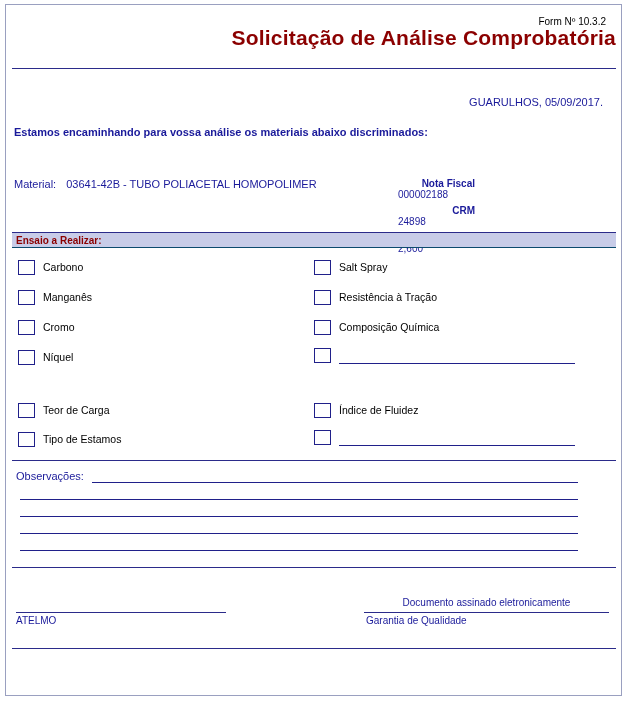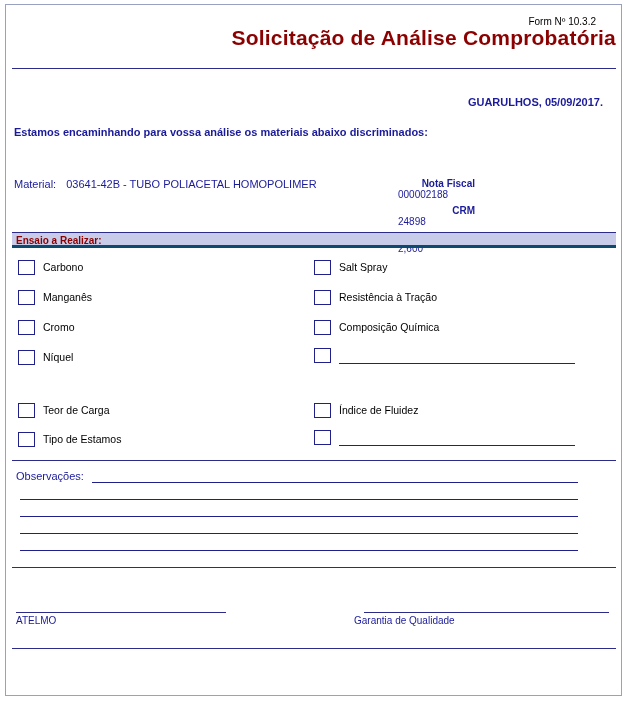--- a/index.html
+++ b/index.html
@@ -32,21 +32,21 @@
   
   .header {
     position: absolute;
     left: 6px;
     top: 5px;
     width: 604px;
     height: 54px;
   }
   .form-no {
     position: absolute;
-    right: 20px;
+    right: 10px;
     top: 6px;
     font-size: 10px;
     color: #000;
     white-space: nowrap;
   }
   .title {
     position: absolute;
     left: 0;
     top: 16px;
     width: 604px;
@@ -64,21 +64,21 @@
     height: 0;
     border-top: 1px solid #2b2b8a;
   }
 
   
   .citydate {
     position: absolute;
     right: 18px;
     top: 91px;
     font-size: 11px;
-    font-weight: bold;
+    font-weight: normal;
     color: #1a1a9a;
   }
 
   .intro {
     position: absolute;
     left: 8px;
     top: 121px;
     font-size: 11px;
     font-weight: bold;
     color: #1a1a9a;
@@ -122,21 +122,21 @@
 
   
   .section-bar {
     position: absolute;
     left: 6px;
     top: 227px;
     width: 604px;
     height: 16px;
     background: #c8cce8;
     border-top: 1px solid #2b2b8a;
-    border-bottom: 3px solid #0c4a6e;
+    border-bottom: 1px solid #0c4a6e;
     box-sizing: border-box;
   }
   .section-bar span {
     position: absolute;
     left: 4px;
     top: 2px;
     font-size: 10px;
     font-weight: bold;
     color: #8b0000;
   }
@@ -329,23 +329,24 @@
 
     <div class="obs-label">Observações:</div>
     <div class="obs-line" style="left:86px; top:477px; width:486px;"></div>
     <div class="obs-line" style="left:14px; top:494px; width:558px;"></div>
     <div class="obs-line" style="left:14px; top:511px; width:558px;"></div>
     <div class="obs-line" style="left:14px; top:528px; width:558px;"></div>
     <div class="obs-line" style="left:14px; top:545px; width:558px;"></div>
 
     <div class="hr-sig-top"></div>
 
+    <div class="doc-elet">Documento assinado eletronicamente</div>
 
     <div class="sig-line" style="left:10px; top:607px; width:210px;"></div>
     <div class="sig-name" style="left:10px; top:610px; width:210px;">ATELMO</div>
 
     <div class="sig-line" style="left:358px; top:607px; width:245px;"></div>
-    <div class="sig-name" style="left:348px; top:610px; width:245px;">Garantia de Qualidade</div>
+    <div class="sig-name" style="left:360px; top:610px; width:245px;">Garantia de Qualidade</div>
 
     <div class="hr-bottom"></div>
 
   </div>
 </div>
 
 </body></html>

